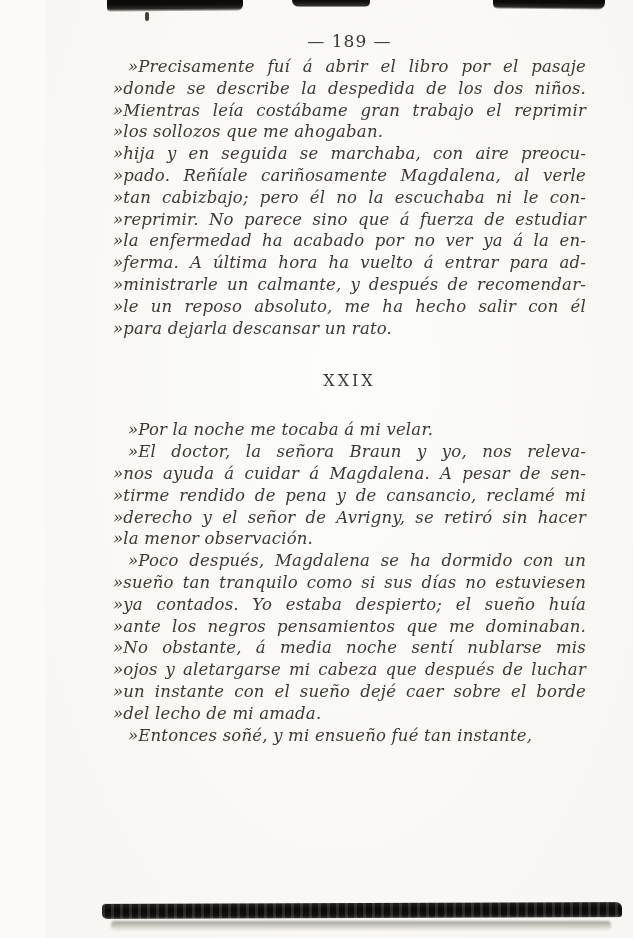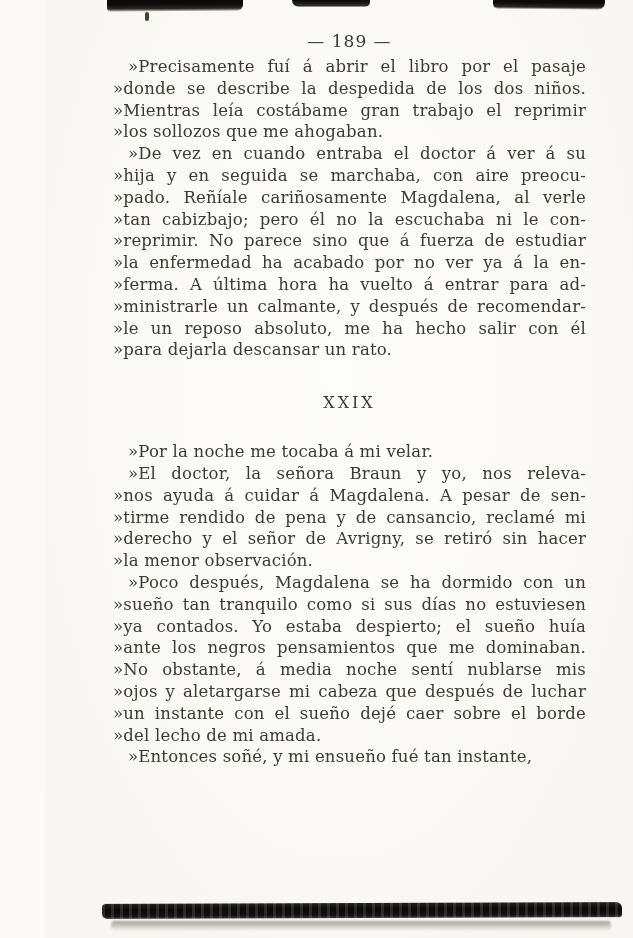--- a/index.html
+++ b/index.html
@@ -36,20 +36,21 @@
     left: 68px;
     width: 473px;
   }
   .paragraph { margin: 0; }
   .text-line {
     font-size: 16.5px;
     line-height: 21.8px;
     letter-spacing: 0.2px;
     color: #3b3a34;
     text-align: left;
+    font-style: italic;
   }
   .text-line.justified {
     text-align: justify;
     text-align-last: justify;
     -moz-text-align-last: justify;
   }
   .text-line.first-line { text-indent: 15px; }
   .chapter-heading {
     margin: 30px 0 26px 0;
     font-size: 16px;
@@ -117,21 +118,20 @@
   <div class="text-block">
 
     <div class="section">
         <div class="paragraph">
           <div class="text-line first-line justified">»Precisamente fuí á abrir el libro por el pasaje</div>
           <div class="text-line justified">»donde se describe la despedida de los dos niños.</div>
           <div class="text-line justified">»Mientras leía costábame gran trabajo el reprimir</div>
           <div class="text-line">»los sollozos que me ahogaban.</div>
         </div>
         <div class="paragraph">
-          <div class="text-line first-line justified">»De vez en cuando entraba el doctor á ver á su</div>
           <div class="text-line justified">»hija y en seguida se marchaba, con aire preocu-</div>
           <div class="text-line justified">»pado. Reñíale cariñosamente Magdalena, al verle</div>
           <div class="text-line justified">»tan cabizbajo; pero él no la escuchaba ni le con-</div>
           <div class="text-line justified">»reprimir. No parece sino que á fuerza de estudiar</div>
           <div class="text-line justified">»la enfermedad ha acabado por no ver ya á la en-</div>
           <div class="text-line justified">»ferma. A última hora ha vuelto á entrar para ad-</div>
           <div class="text-line justified">»ministrarle un calmante, y después de recomendar-</div>
           <div class="text-line justified">»le un reposo absoluto, me ha hecho salir con él</div>
           <div class="text-line">»para dejarla descansar un rato.</div>
         </div>

